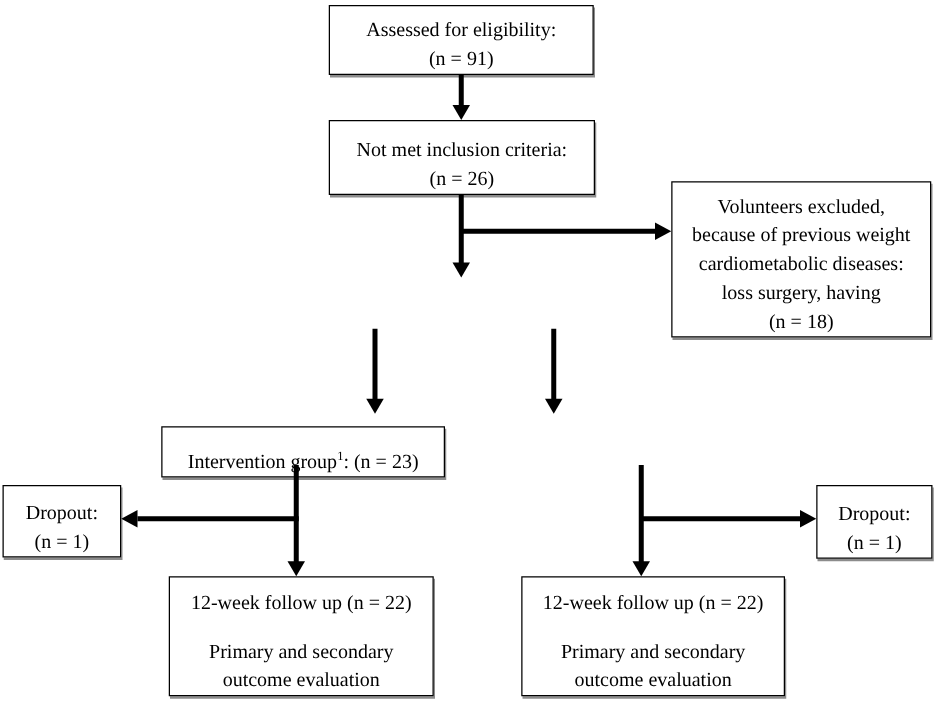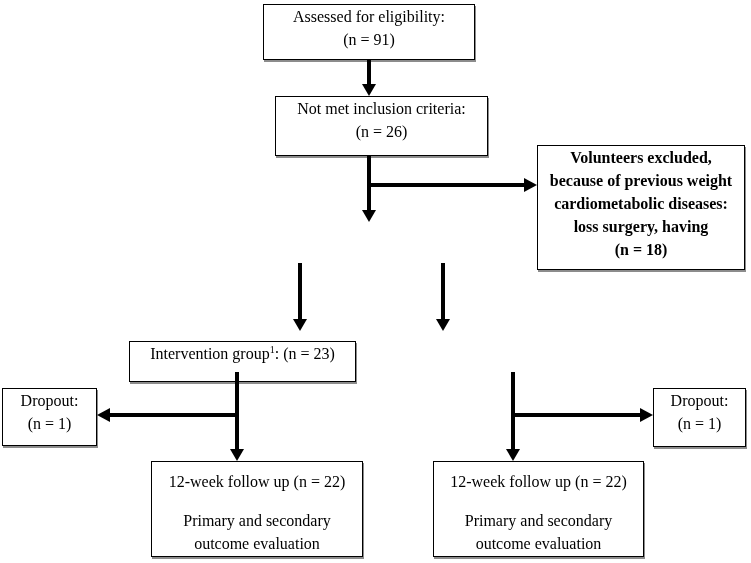--- a/index.html
+++ b/index.html
@@ -22,52 +22,52 @@
   }
   .box {
     position: absolute;
     box-sizing: border-box;
     border: 1px solid var(--border);
     background: var(--background);
     box-shadow: 1px 2px 0 var(--shadow);
     display: flex;
     flex-direction: column;
     align-items: center;
-    justify-content: flex-start;
+    justify-content: flex-end;
     text-align: center;
     font-size: 16px;
     line-height: 23px;
   }
-  .box.top-align { justify-content: center; padding-top: 7px; margin-left: 16px; }
+  .box.top-align { justify-content: flex-end; padding-top: 7px; }
   .spacer { height: 16px; }
   .line { display: block; white-space: nowrap; }
   sup { font-size: 10px; vertical-align: super; line-height: 0; }
   .vline { position: absolute; width: 4px; background: var(--arrow); }
   .hline { position: absolute; height: 4px; background: var(--arrow); }
   .ah { position: absolute; width: 0; height: 0; }
   .ah-down  { border-left: 7px solid transparent; border-right: 7px solid transparent; border-top: 12px solid var(--arrow); }
   .ah-right { border-top: 7px solid transparent; border-bottom: 7px solid transparent; border-left: 13px solid var(--arrow); }
   .ah-left  { border-top: 7px solid transparent; border-bottom: 7px solid transparent; border-right: 13px solid var(--arrow); }
 </style>
 </head>
 <body>
 
 <div class="canvas">
 
   <div class="box" style="left:263px; top:4px; width:212px; height:56px;">
     <span class="line">Assessed for eligibility:</span>
     <span class="line">(n = 91)</span>
   </div>
 
-  <div class="box" style="left:263px; top:96px; width:213px; height:60px;margin-left:12px;">
+  <div class="box" style="left:263px; top:96px; width:213px; height:60px;">
     <span class="line">Not met inclusion criteria:</span>
     <span class="line">(n = 26)</span>
   </div>
 
-  <div class="box" style="left:537px; top:145px; width:208px; height:125px;font-weight:bold;">
+  <div class="box" style="left:537px; top:145px; width:208px; height:125px;">
     <span class="line">Volunteers excluded,</span>
     <span class="line">because of previous weight</span>
     <span class="line">cardiometabolic diseases:</span>
     <span class="line">loss surgery, having</span>
     <span class="line">(n = 18)</span>
   </div>
 
 
   <div class="box" style="left:129px; top:341px; width:227px; height:41px;">
     <span class="line"><span>Intervention group</span><sup>1</sup><span>: (n = 23)</span></span>

